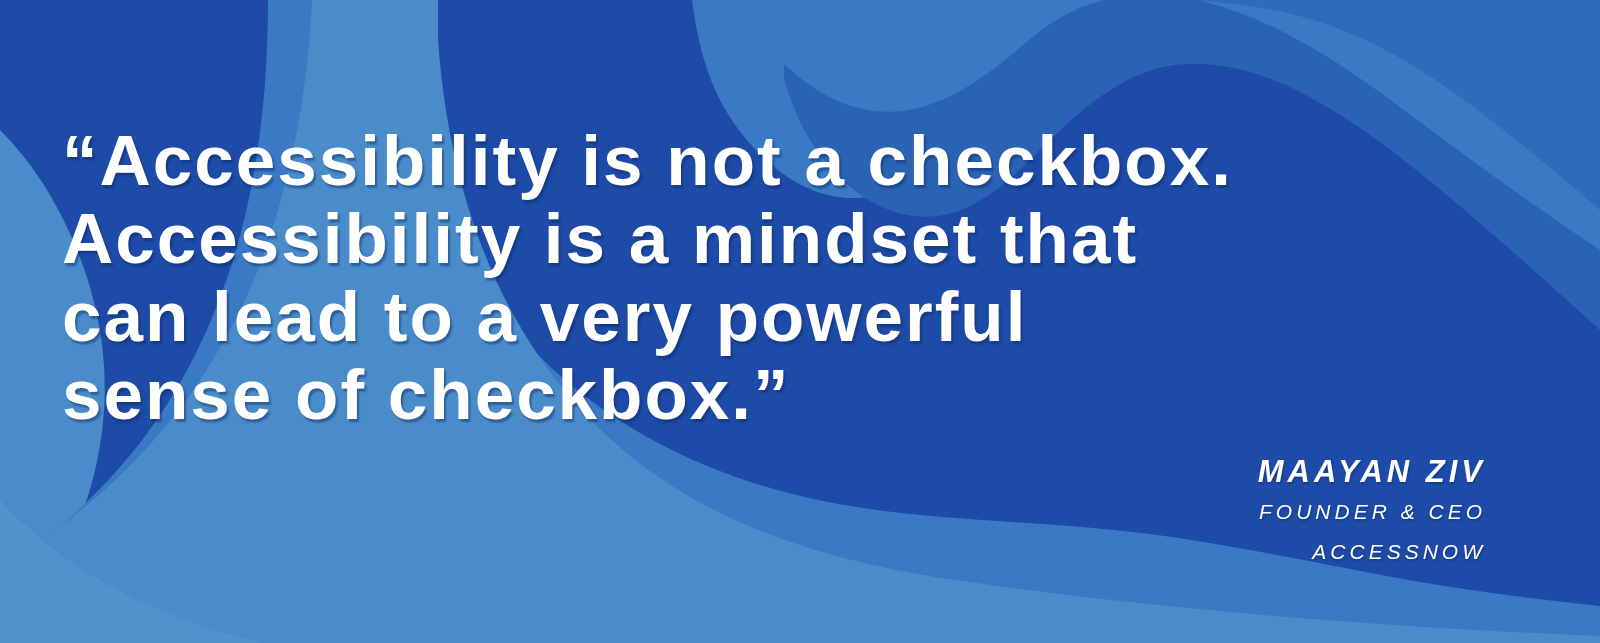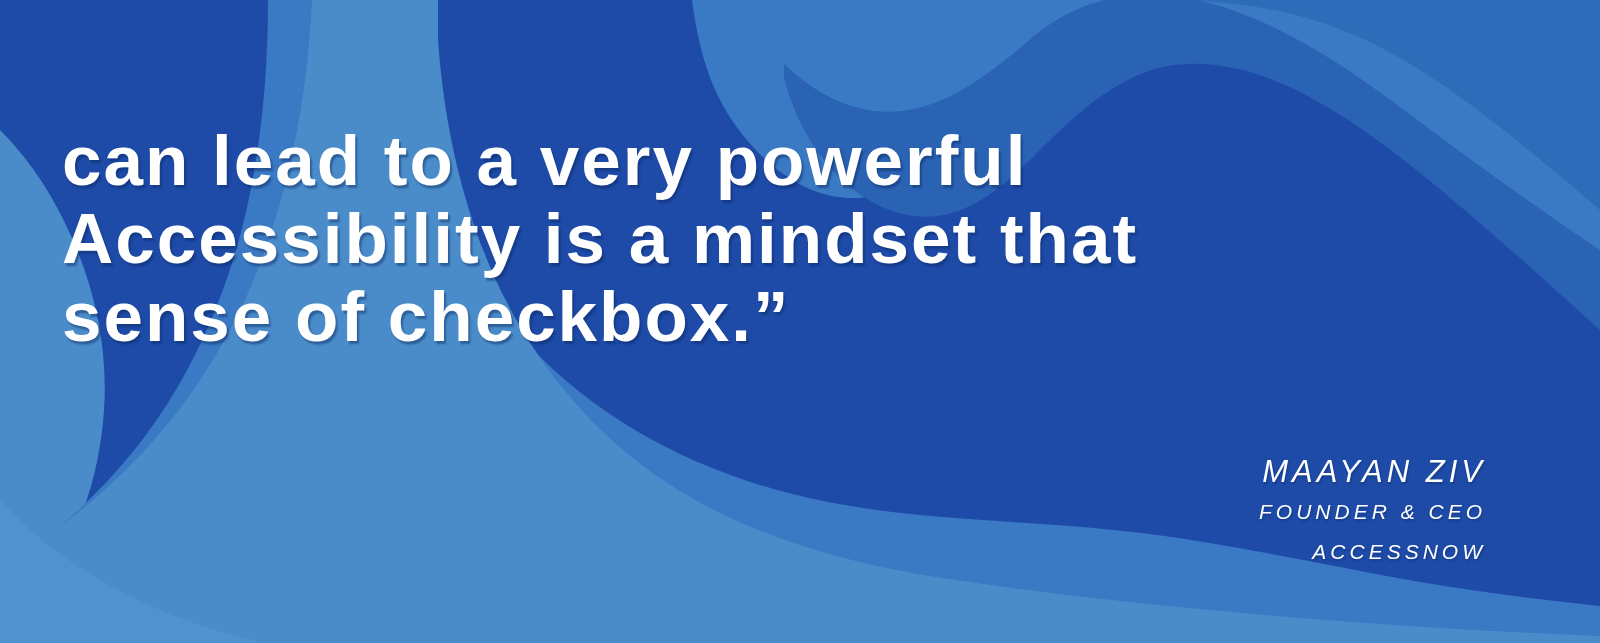--- a/index.html
+++ b/index.html
@@ -57,21 +57,21 @@
     top: 452px;
     z-index: 3;
     text-align: right;
     color: #ffffff;
   }
 
   #attr-name {
     font-size: 31px;
     line-height: 40px;
     font-style: italic;
-    font-weight: 400;
+    font-weight: 700;
     letter-spacing: 4.0px;
     text-shadow: 1px 2px 2px rgba(10, 40, 95, 0.40);
     white-space: nowrap;
   }
 
   #attr-role {
     font-size: 21px;
     line-height: 40px;
     font-style: italic;
     font-weight: 400;
@@ -149,22 +149,23 @@
              C308,84 294,168 266,248
              C232,344 176,428 100,494
              C68,522 34,546 0,566 Z"></path>
 
     <path fill="#4F92CE" d="M0,643 L264,643
              C198,628 136,604 80,568
              C50,548 24,526 0,500 Z"></path>
   </svg>
 
   <div id="quote-block">
+    <div class="quote-line">“Accessibility is not a checkbox.</div>
+    <div class="quote-line">Accessibility is a mindset that</div>
     <div class="quote-line">can lead to a very powerful</div>
-    <div class="quote-line">Accessibility is a mindset that</div>
     <div class="quote-line">sense of checkbox.”</div>
   </div>
 
   <div id="attribution">
     <div id="attr-name">MAAYAN ZIV</div>
     <div id="attr-role">FOUNDER &amp; CEO</div>
     <div id="attr-org">ACCESSNOW</div>
   </div>
 
 </div>

